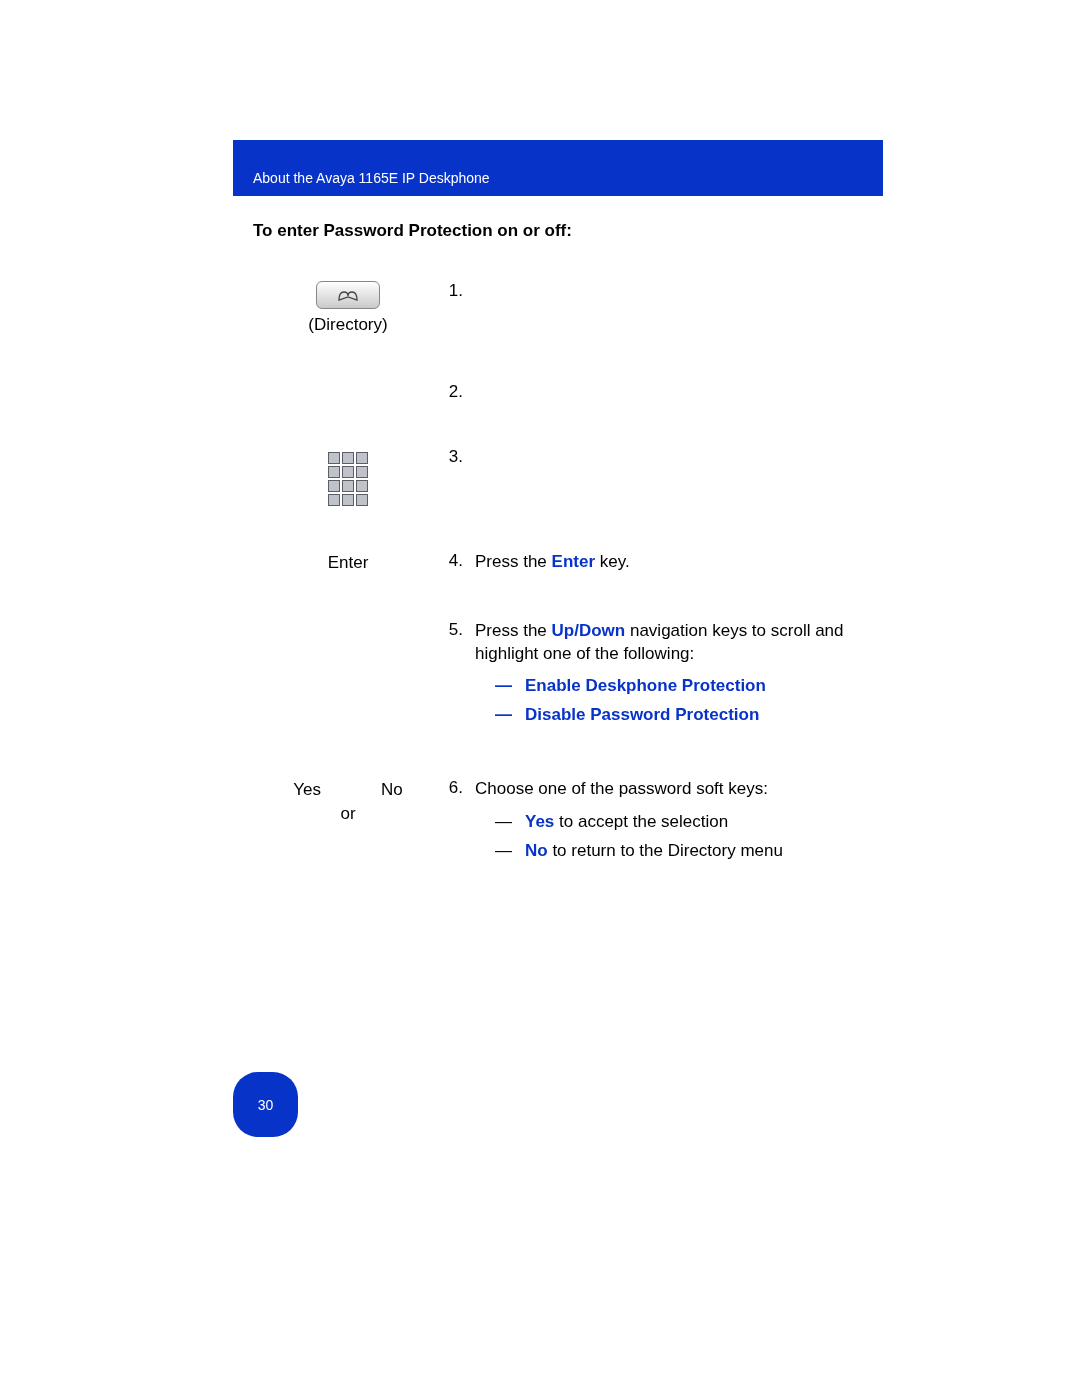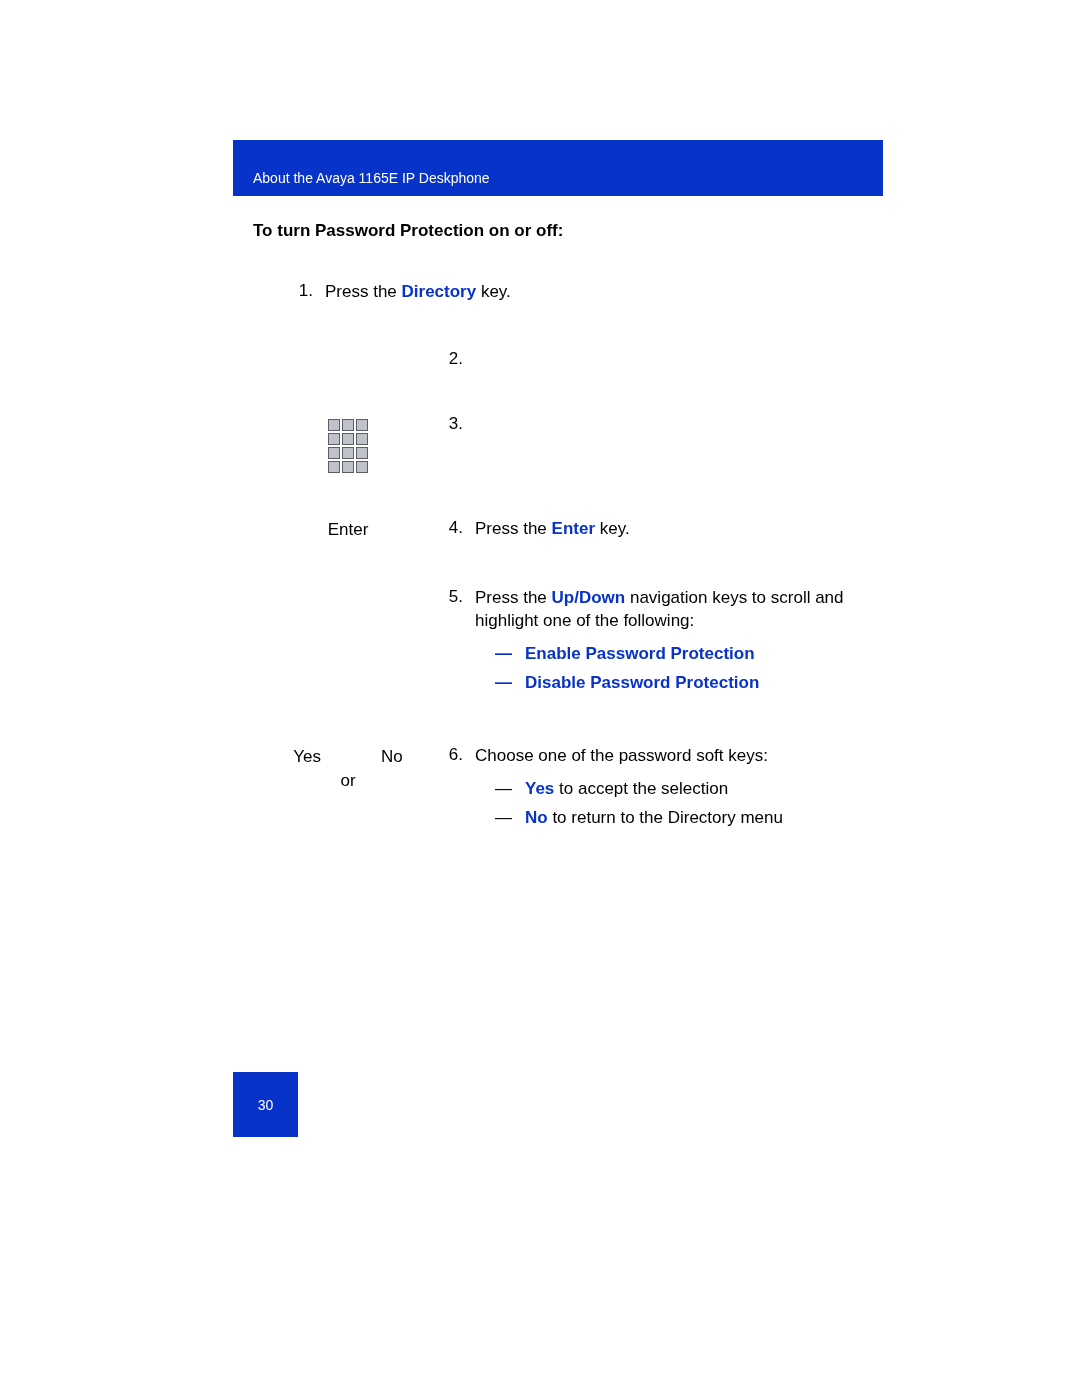--- a/index.html
+++ b/index.html
@@ -114,40 +114,46 @@
     left: 200px;
     bottom: 260px;
     width: 65px;
     height: 65px;
     background: #0733c8;
     color: #fff;
     font-size: 14px;
     display: flex;
     align-items: center;
     justify-content: center;
+    border-radius: 25px;
   }
 </style>
 </head>
 <body>
 
 <div class="page">
 
   <div class="header-bar">
     <span>About the Avaya 1165E IP Deskphone</span>
   </div>
 
-  <div class="section-title">To turn Password Protection on or off:</div>
+  <div class="section-title">To enter Password Protection on or off:</div>
 
   <div class="steps">
 
     <div class="step-row">
+      <div class="step-left">
+        <div class="dir-btn">
+          <svg width="20" height="14" viewBox="0 0 20 14">
+            <path d="M1 12 Q1 4 6 4 Q10 4 10 8 Q10 4 14 4 Q19 4 19 12 L10 9 Z" fill="none" stroke="#444" stroke-width="1.3"></path>
+          </svg>
+        </div>
+        <div>(Directory)</div>
+      </div>
       <div class="step-num">1.</div>
-      <div class="step-body">
-        <span>Press the </span><span class="bold-blue">Directory</span><span> key.</span>
-      </div>
     </div>
 
     <div class="step-row">
       <div class="step-left"></div>
       <div class="step-num">2.</div>
     </div>
 
     <div class="step-row">
       <div class="step-left">
         <div class="dialpad">
@@ -179,21 +185,21 @@
     </div>
 
     <div class="step-row">
       <div class="step-left"></div>
       <div class="step-num">5.</div>
       <div class="step-body">
         <span>Press the </span><span class="bold-blue">Up</span><span class="bold-blue">/</span><span class="bold-blue">Down</span><span> navigation keys to scroll and highlight one of the following:</span>
         <div class="sub-list">
           <div class="sub-item">
             <div class="sub-dash bold-blue">—</div>
-            <div class="sub-body bold-blue">Enable Password Protection</div>
+            <div class="sub-body bold-blue">Enable Deskphone Protection</div>
           </div>
           <div class="sub-item">
             <div class="sub-dash bold-blue">—</div>
             <div class="sub-body bold-blue">Disable Password Protection</div>
           </div>
         </div>
       </div>
     </div>
 
     <div class="step-row">

